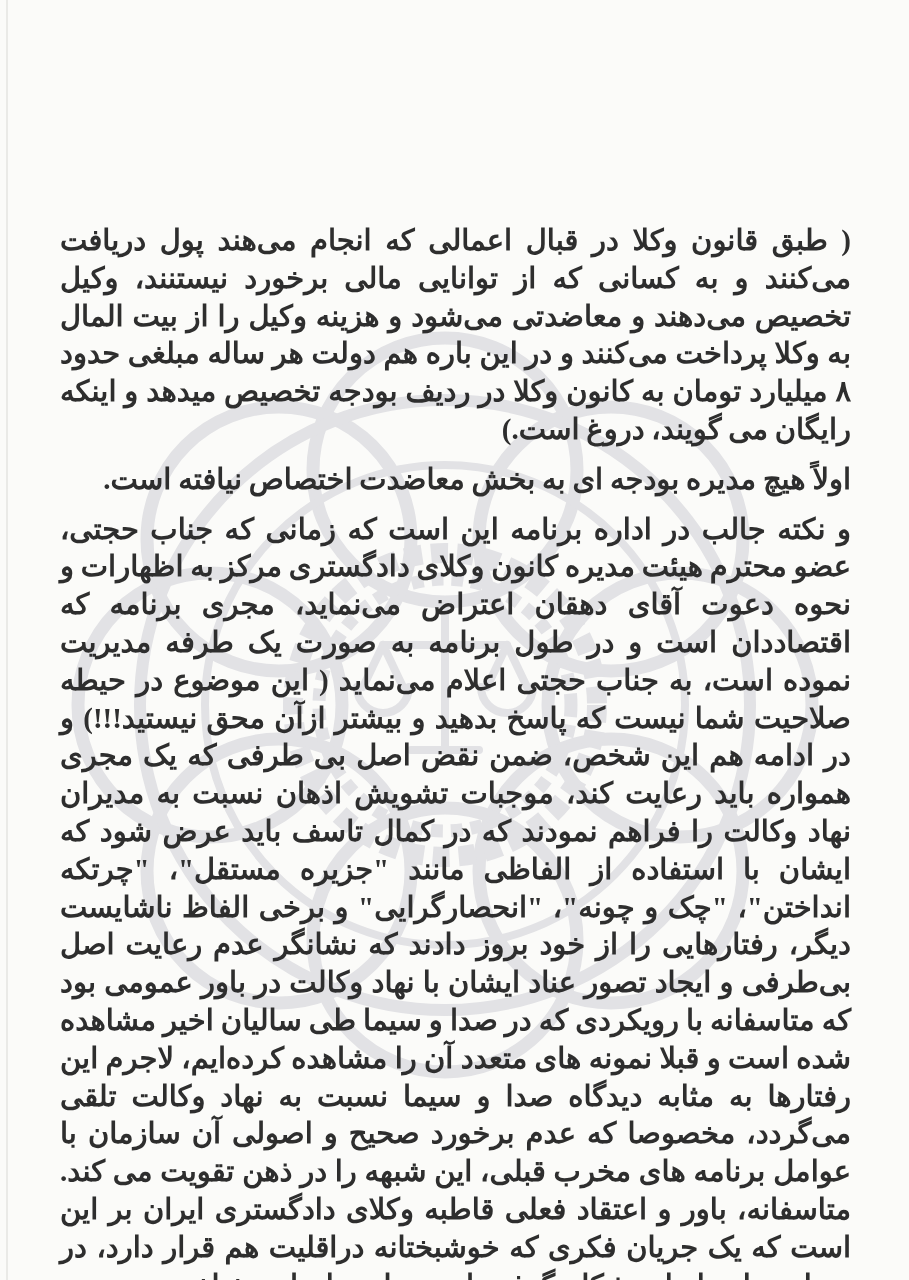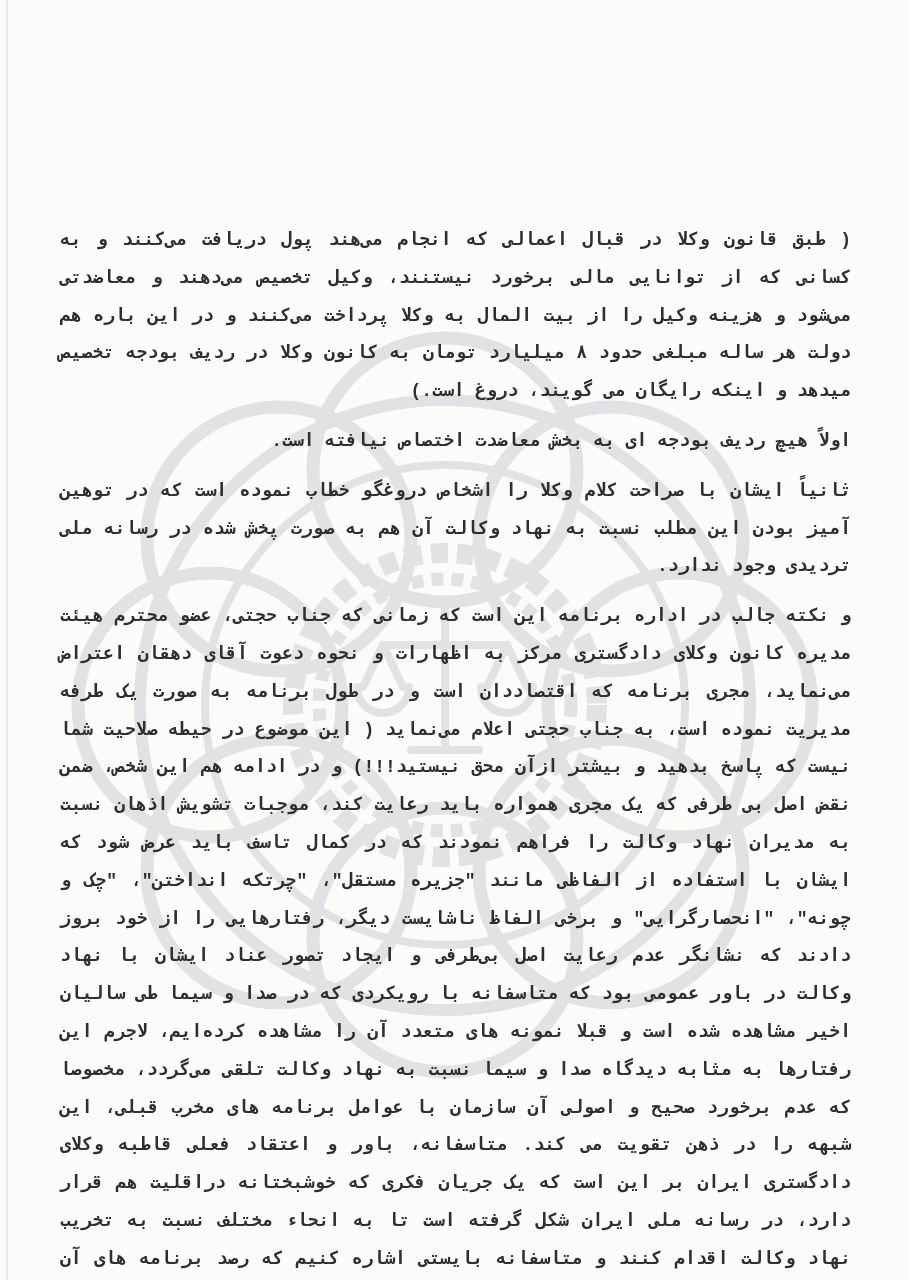--- a/index.html
+++ b/index.html
@@ -33,23 +33,23 @@
     z-index:0;
   }
   .text-block{
     position:absolute;
     top:222px;right:58px;left:60px;
     z-index:1;
     direction:rtl;
   }
   .text-block p{
     margin:0 0 12px 0;
-    font-family:Liberation Mono, monospace;
+    font-family:Liberation Serif, serif;
     font-weight:700;
-    font-size:18px;
+    font-size:29px;
     line-height:37.8px;
     color:var(--text,#2e2e2e);
     text-align:justify;
     text-align-last:right;
     word-spacing:-0.5px;
   }
 </style>
 </head>
 <body>
 
@@ -82,18 +82,17 @@
         <path d="M 62,-60 L 42,-18 M 82,-18 L 62,-60"></path>
         <path d="M -88,-18 A 26 26 0 0 0 -36,-18"></path>
         <path d="M 36,-18 A 26 26 0 0 0 88,-18"></path>
         <line x1="-34" y1="45" x2="34" y2="45"></line>
       </g>
     </g>
   </svg>
 
   <main class="text-block">
     <p>( طبق قانون وکلا در قبال اعمالی که انجام می‌هند پول دریافت می‌کنند و به کسانی که از توانایی مالی برخورد نیستنند، وکیل تخصیص می‌دهند و معاضدتی می‌شود و هزینه وکیل را از بیت المال به وکلا پرداخت می‌کنند و در این باره هم دولت هر ساله مبلغی حدود ۸ میلیارد تومان به کانون وکلا در ردیف بودجه تخصیص میدهد و اینکه رایگان می گویند، دروغ است.)</p>
-    <p>اولاً هیچ ردیف بودجه ای به بخش معاضدت اختصاص نیافته است.</p>
-    <p>ثانیاً ایشان با صراحت کلام وکلا را اشخاص دروغگو خطاب نموده است که در توهین آمیز بودن این مطلب نسبت به نهاد وکالت آن هم به صورت پخش شده در رسانه ملی تردیدی وجود ندارد.</p>
+    <p>اولاً هیچ مدیره بودجه ای به بخش معاضدت اختصاص نیافته است.</p>
     <p>و نکته جالب در اداره برنامه این است که زمانی که جناب حجتی، عضو محترم هیئت مدیره کانون وکلای دادگستری مرکز به اظهارات و نحوه دعوت آقای دهقان اعتراض می‌نماید، مجری برنامه که اقتصاددان است و در طول برنامه به صورت یک طرفه مدیریت نموده است، به جناب حجتی اعلام می‌نماید ( این موضوع در حیطه صلاحیت شما نیست که پاسخ بدهید و بیشتر ازآن محق نیستید!!!) و در ادامه هم این شخص، ضمن نقض اصل بی طرفی که یک مجری همواره باید رعایت کند، موجبات تشویش اذهان نسبت به مدیران نهاد وکالت را فراهم نمودند که در کمال تاسف باید عرض شود که ایشان با استفاده از الفاظی مانند "جزیره مستقل"، "چرتکه انداختن"، "چک و چونه"، "انحصارگرایی" و برخی الفاظ ناشایست دیگر، رفتارهایی را از خود بروز دادند که نشانگر عدم رعایت اصل بی‌طرفی و ایجاد تصور عناد ایشان با نهاد وکالت در باور عمومی بود که متاسفانه با رویکردی که در صدا و سیما طی سالیان اخیر مشاهده شده است و قبلا نمونه های متعدد آن را مشاهده کرده‌ایم، لاجرم این رفتارها به مثابه دیدگاه صدا و سیما نسبت به نهاد وکالت تلقی می‌گردد، مخصوصا که عدم برخورد صحیح و اصولی آن سازمان با عوامل برنامه های مخرب قبلی، این شبهه را در ذهن تقویت می کند. متاسفانه، باور و اعتقاد فعلی قاطبه وکلای دادگستری ایران بر این است که یک جریان فکری که خوشبختانه دراقلیت هم قرار دارد، در رسانه ملی ایران شکل گرفته است تا به انحاء مختلف نسبت به تخریب نهاد وکالت اقدام کنند و متاسفانه بایستی اشاره کنیم که رصد برنامه های آن سازمان در خصوص برنامه های تهیه شده علیه نهاد وکالت در سالهای اخیر، باورپذیری وجود این جریان را افزایش می دهد.</p>
   </main>
 
 </div>
 
 </body></html>

